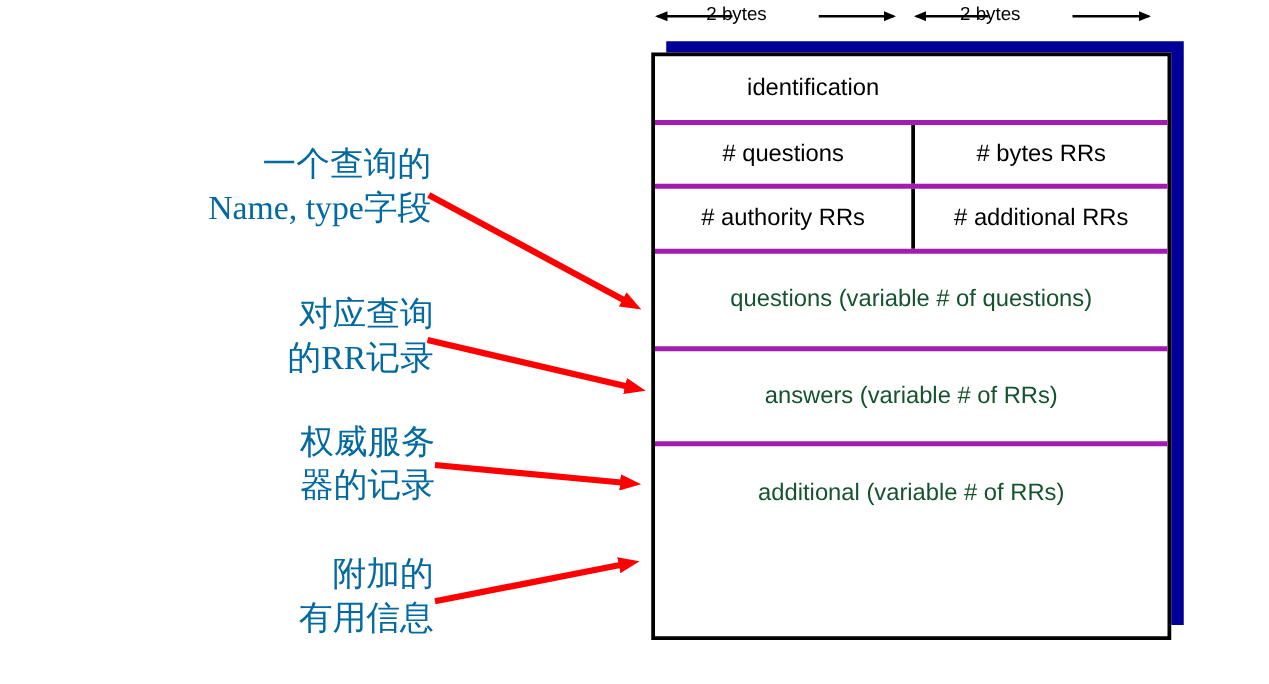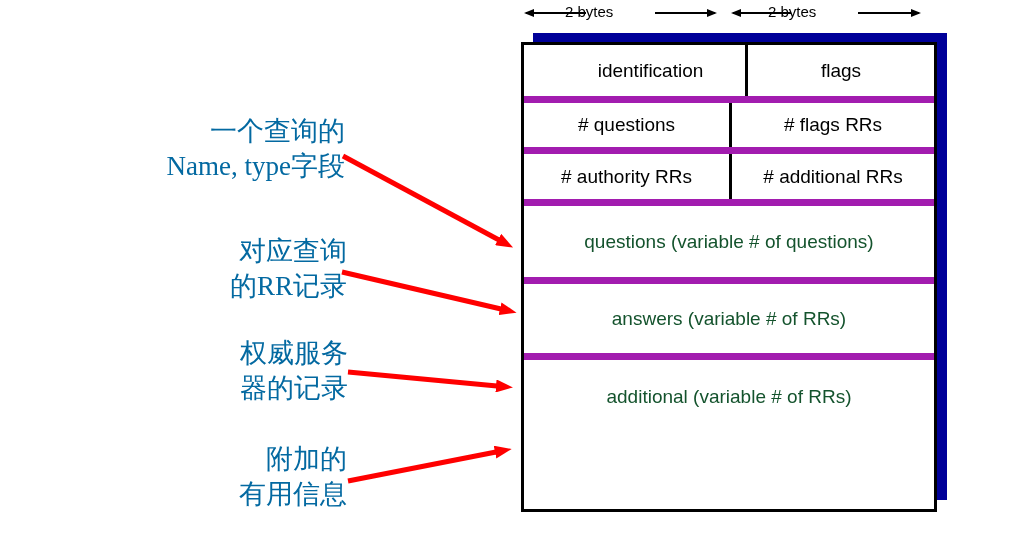--- a/index.html
+++ b/index.html
@@ -42,21 +42,21 @@
     width:416px; height:470px;
     background:#ffffff;
     border:3px solid #000;
     box-sizing:border-box;
     display:grid;
     grid-template-rows:51px 51px 52px 78px 76px 80px 1fr;
   }
   .t-row {
     display:grid;
     grid-template-columns:1fr 1fr;
-    border-top:7px solid #a21caf;
+    border-top:4px solid #a21caf;
     box-sizing:border-box;
   }
   .t-row.first { border-top:none;padding-left:32px; }
   .t-row.full  { display:flex; align-items:center; justify-content:center; }
   .t-cell {
     display:flex; align-items:center; justify-content:center;
     font-size:19px; color:#000;
     box-sizing:border-box;
     text-align:center;
   }
@@ -82,25 +82,24 @@
 <div id="canvas">
 
   <div class="byte-label" id="byte-label-left">2 bytes</div>
   <div class="byte-label" id="byte-label-right">2 bytes</div>
 
   <div id="table-shadow"></div>
 
   <div id="dns-table">
     <div class="t-row first">
       <div class="t-cell">identification</div>
-      <div class="t-cell rightcol">flags</div>
     </div>
     <div class="t-row">
       <div class="t-cell"># questions</div>
-      <div class="t-cell rightcol"># flags RRs</div>
+      <div class="t-cell rightcol"># bytes RRs</div>
     </div>
     <div class="t-row">
       <div class="t-cell"># authority RRs</div>
       <div class="t-cell rightcol"># additional RRs</div>
     </div>
     <div class="t-row full">
       <span class="full-label">questions (variable # of questions)</span>
     </div>
     <div class="t-row full">
       <span class="full-label">answers (variable # of RRs)</span>

